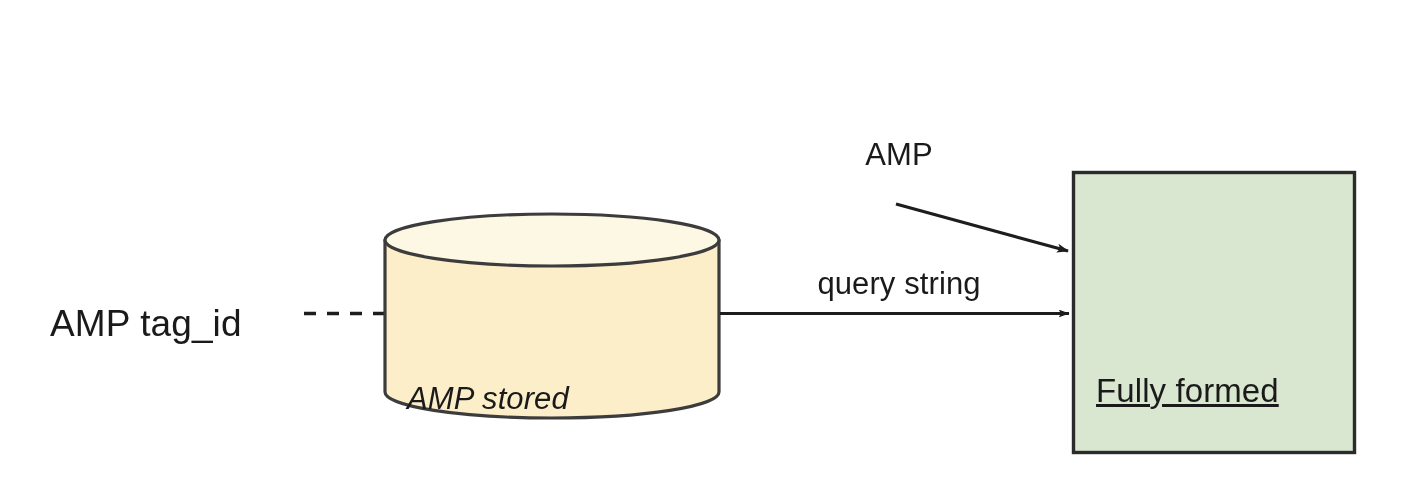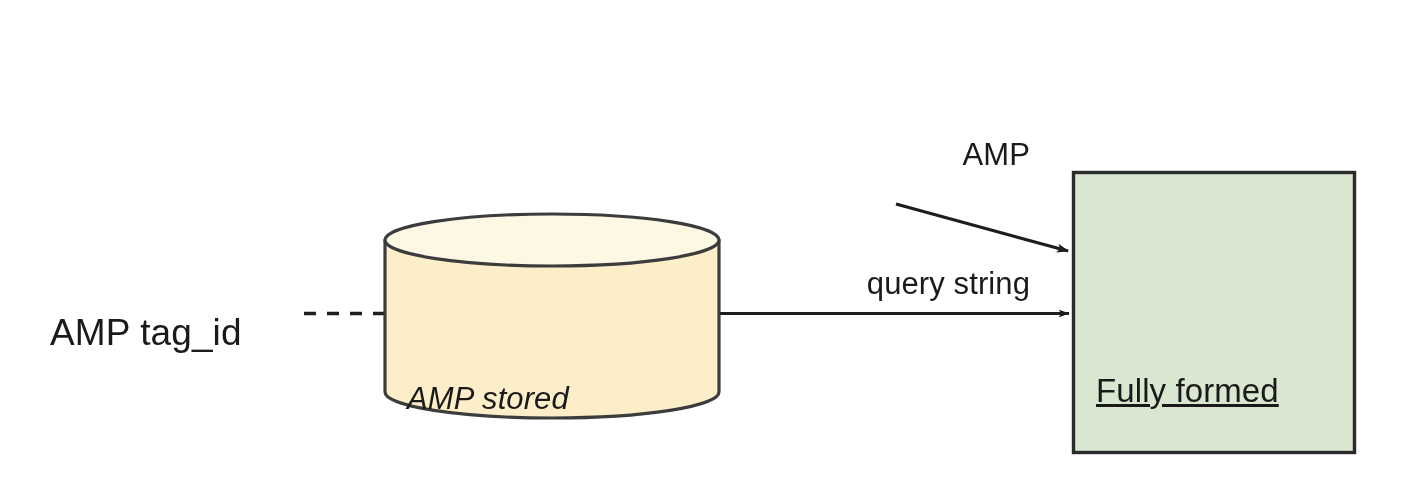--- a/index.html
+++ b/index.html
@@ -28,32 +28,32 @@
   .label {
     position: absolute;
     color: #1a1a1a;
     font-family: "Liberation Sans", sans-serif;
     white-space: pre;
     line-height: 1.30;
     letter-spacing: 0.1px;
   }
   #tag-id-label {
     left: 50px;
-    top: 309px;
+    top: 300px;
     font-size: 37px;
   }
   #qs-params-label {
     left: 768px;
     top: 47px;
     width: 262px;
     text-align: center;
     font-size: 31px;
     line-height: 1.39;
   }
-  .qs-line { display: block; text-align: right; }
+  .qs-line { display: block; }
   #cylinder-label {
     left: 407px;
     top: 283px;
     font-size: 31px;
     line-height: 1.50;
   }
   .cyl-line { display: block; font-style: italic; }
   #ortb-label {
     left: 1096px;
     top: 271px;

